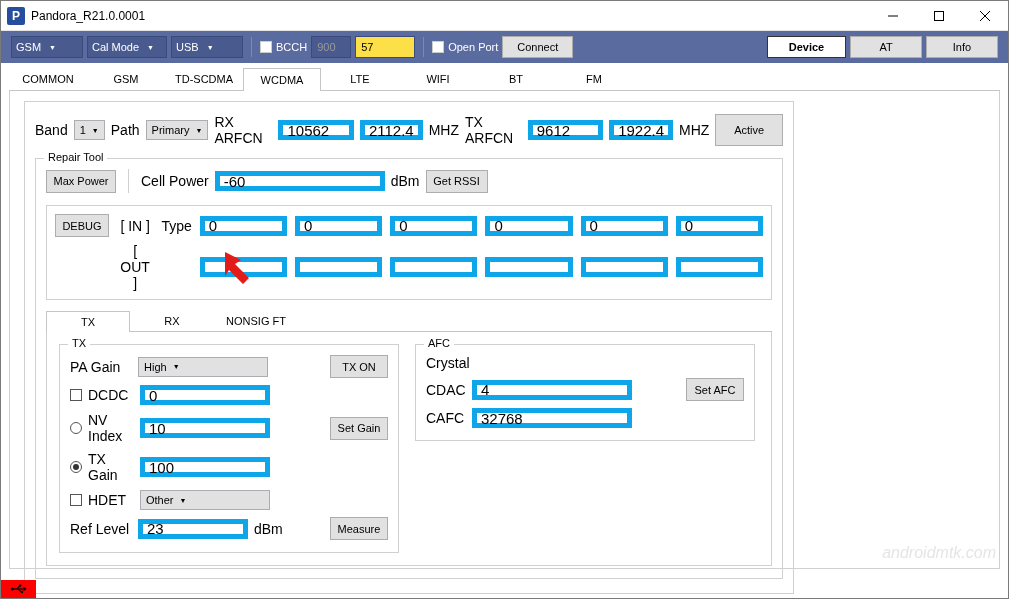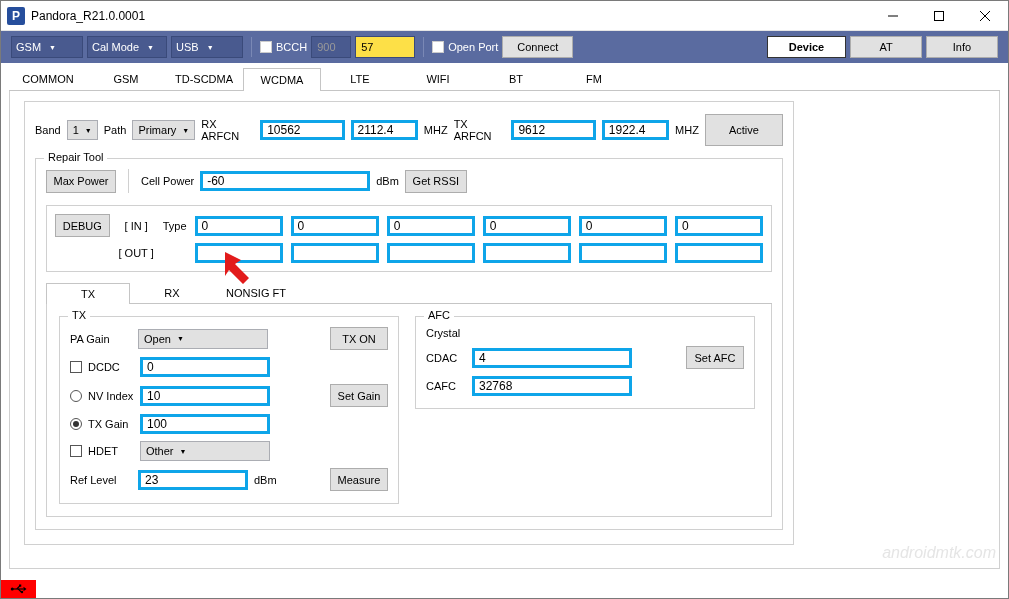--- a/index.html
+++ b/index.html
@@ -26,24 +26,24 @@
   .tb-button.active { background: #fff; border: 1px solid #333; font-weight: bold; }
   
   .tabrow { display: flex; border-bottom: 1px solid #c5c5c5; margin: 4px 8px 0 8px; font-size: 11px; }
   .tab { padding: 5px 0; text-align: center; width: 78px; border: 1px solid transparent; border-bottom: none; }
   .tab.active { border-color: #c5c5c5; background: #fff; position: relative; top: 1px; }
   
   .content { padding: 10px 14px; position: relative; }
   .panel { border: 1px solid #d0d0d0; padding: 12px 10px 14px 10px; }
   
   .bandrow { display: flex; align-items: center; gap: 6px; font-size: 11px; margin-bottom: 10px; }
-  .label { font-size: 11px; }
+  .label { font-size: 14px; }
   .small-select { height: 20px; border: 1px solid #abadb3; background: #e1e1e1; font-size: 11px; padding: 0 5px; display: flex; align-items: center; }
   .small-select::after { content: "▼"; font-size: 7px; margin-left: 6px; }
-  .text-input { height: 20px; border: 3px solid #0ea5e9; background: #fff; font-size: 12px; padding: 0 4px; display: flex; align-items: center; }
+  .text-input { height: 20px; border: 5px solid #0ea5e9; background: #fff; font-size: 15px; padding: 0 4px; display: flex; align-items: center; }
   .btn { background: #e1e1e1; border: 1px solid #adadad; font-size: 11px; height: 23px; display: flex; align-items: center; justify-content: center; }
   
   .fieldset { border: 1px solid #d0d0d0; padding: 10px 10px 12px 10px; position: relative; margin-top: 12px; }
   .fieldset-legend { position: absolute; top: -8px; left: 8px; background: #fff; padding: 0 4px; font-size: 11px; }
   
   .row { display: flex; align-items: center; gap: 6px; font-size: 11px; }
   
   .subtabrow { display: flex; border-bottom: 1px solid #c5c5c5; margin-top: 10px; font-size: 11px; }
   .subtab { padding: 4px 0; text-align: center; width: 84px; border: 1px solid transparent; border-bottom: none; }
   .subtab.active { border: 1px solid #c5c5c5; border-bottom: none; background: #fff; position: relative; top: 1px; }
@@ -235,21 +235,21 @@
           <div class="subtab">NONSIG FT</div>
         </div>
 
         <div class="subcontent">
 
           <div class="fieldset" style="width:340px;margin-top:0">
             <div class="fieldset-legend">TX</div>
             <div class="row" style="margin-bottom:7px">
               <span class="label" style="width:62px">PA Gain</span>
               <div class="small-select" style="width:130px">
-                  <span>Open</span>
+                  <span>High</span>
                 </div>
               <div style="flex:1"></div>
               <div class="btn" style="width:58px">
                   <span>TX ON</span>
                 </div>
             </div>
             <div class="row" style="margin-bottom:7px">
               <div class="check"></div>
               <span class="label" style="width:46px">DCDC</span>
               <div class="text-input" style="width:130px">

